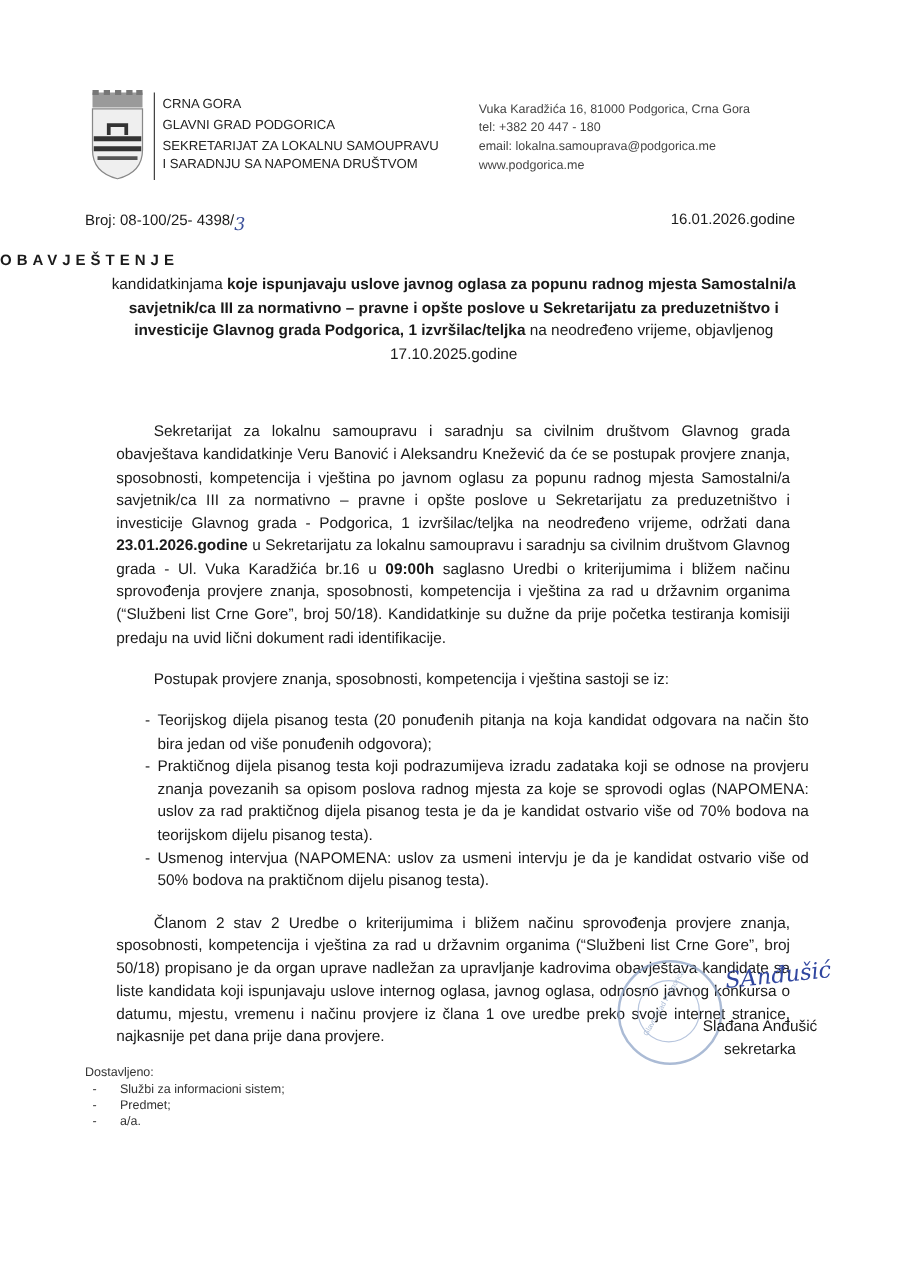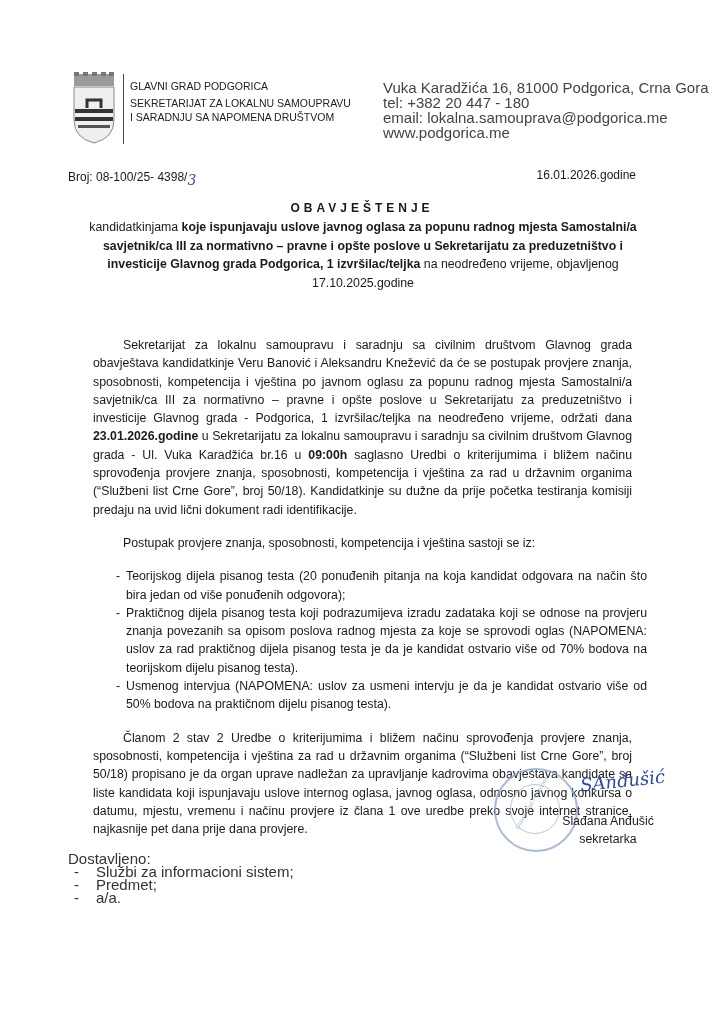--- a/index.html
+++ b/index.html
@@ -6,47 +6,47 @@
     body {
       width: 724px; height: 1024px; position: relative; overflow: hidden;
       font-family: "Liberation Sans", sans-serif; color: #1a1a1a;
     }
     .header { position: absolute; left: 70px; top: 72px; width: 620px; height: 80px; }
     .emblem { position: absolute; left: 0; top: 0; width: 48px; height: 72px; }
     .vline { position: absolute; left: 53px; top: 2px; width: 1px; height: 70px; background: #444; }
     .org { position: absolute; left: 60px; top: 4px; font-size: 10.5px; line-height: 14px; color: #222; }
     .org div { white-space: nowrap; }
     .org .gap { margin-top: 3px; }
-    .contact { position: absolute; left: 313px; top: 8px; font-size: 15px; line-height: 15px; color: #444; }
+    .contact { position: absolute; left: 313px; top: 8px; font-size: 10px; line-height: 15px; color: #444; }
     .contact div { white-space: nowrap; }
 
     .refline { position: absolute; left: 68px; top: 168px; width: 568px; font-size: 12px; }
     .refnum { position: absolute; left: 0; top: 0; white-space: nowrap; }
     .refnum .hand { font-family: "DejaVu Serif", serif; font-style: italic; color: #3a4f9a; font-size: 14px; position: relative; top: 4px; }
     .refdate { position: absolute; right: 0; top: 0; white-space: nowrap; }
 
-    .title { position: absolute; left: 0; width: 724px; top: 201px; text-align: center; font-size: 12px; font-weight: bold; letter-spacing: 4px; }
+    .title { position: absolute; left: 0; width: 724px; top: 201px; font-size: 12px; font-weight: bold; letter-spacing: 4px; }
 
     .subject { position: absolute; left: 80px; width: 566px; top: 218px; text-align: center; font-size: 12.3px; line-height: 18.5px; }
     .subject b { font-weight: bold; }
 
     .body { position: absolute; left: 78px; width: 569px; top: 321px; font-size: 12.3px; line-height: 18.3px; text-align: justify; }
     .body p { margin: 15px; text-indent: 30px; }
     .body ul { margin: 0; padding: 0; list-style: none; }
     .body li { position: relative; padding-left: 48px; text-indent: 0; }
     .body li .dash { position: absolute; left: 38px; top: 0; }
     .body b { font-weight: bold; }
 
     .stamp { position: absolute; left: 494px; top: 768px; width: 80px; height: 80px; border-radius: 50%; border: 2px solid #8fa5c8; opacity: 0.75; }
     .stamp-inner { position: absolute; left: 14px; top: 14px; width: 48px; height: 48px; border-radius: 50%; border: 1px solid #9fb2d2; }
     .stamp-text { position: absolute; left: 6px; top: 30px; font-size: 6px; color: #8fa5c8; transform: rotate(-60deg); white-space: nowrap; }
     .signature { position: absolute; left: 580px; top: 770px; font-family: "DejaVu Serif", serif; font-style: italic; font-size: 18px; color: #3147a0; transform: rotate(-6deg); }
     .signer { position: absolute; left: 556px; top: 799px; font-size: 12.3px; line-height: 18px; text-align: center; width: 104px; margin-top: 13px; }
 
-    .dostavljeno { position: absolute; left: 68px; top: 852px; font-size: 15px; line-height: 13px; color: #333; }
+    .dostavljeno { position: absolute; left: 68px; top: 852px; font-size: 10px; line-height: 13px; color: #333; }
     .dostavljeno .item { position: relative; padding-left: 28px; }
     .dostavljeno .item .dash { position: absolute; left: 6px; }
   </style>
 </head>
 <body>
 
 <div class="header">
   <svg class="emblem" viewBox="0 0 48 72">
     <rect x="4" y="2" width="40" height="12" fill="#9a9a9a"></rect>
     <rect x="4" y="0" width="5" height="4" fill="#777"></rect>
@@ -55,20 +55,21 @@
       <rect x="31" y="0" width="5" height="4" fill="#777"></rect>
     <rect x="39" y="0" width="5" height="4" fill="#777"></rect>
     <path d="M4 15 H44 V48 Q44 66 24 71 Q4 66 4 48 Z" fill="#efefef" stroke="#888" stroke-width="1"></path>
     <path d="M17 36 V28 H31 V36" fill="none" stroke="#333" stroke-width="3"></path>
     <rect x="5" y="37" width="38" height="4" fill="#333"></rect>
     <rect x="5" y="45" width="38" height="4" fill="#333"></rect>
     <rect x="8" y="53" width="32" height="3" fill="#555"></rect>
   </svg>
   <div class="vline"></div>
   <div class="org">
+    <div>CRNA GORA</div>
     <div class="gap">GLAVNI GRAD PODGORICA</div>
     <div class="gap">SEKRETARIJAT ZA LOKALNU SAMOUPRAVU</div>
     <div>I SARADNJU SA NAPOMENA DRUŠTVOM</div>
   </div>
   <div class="contact">
     <div>Vuka Karadžića 16, 81000 Podgorica, Crna Gora</div>
     <div>tel: +382 20 447 - 180</div>
     <div>email: lokalna.samouprava@podgorica.me</div>
     <div>www.podgorica.me</div>
   </div>

